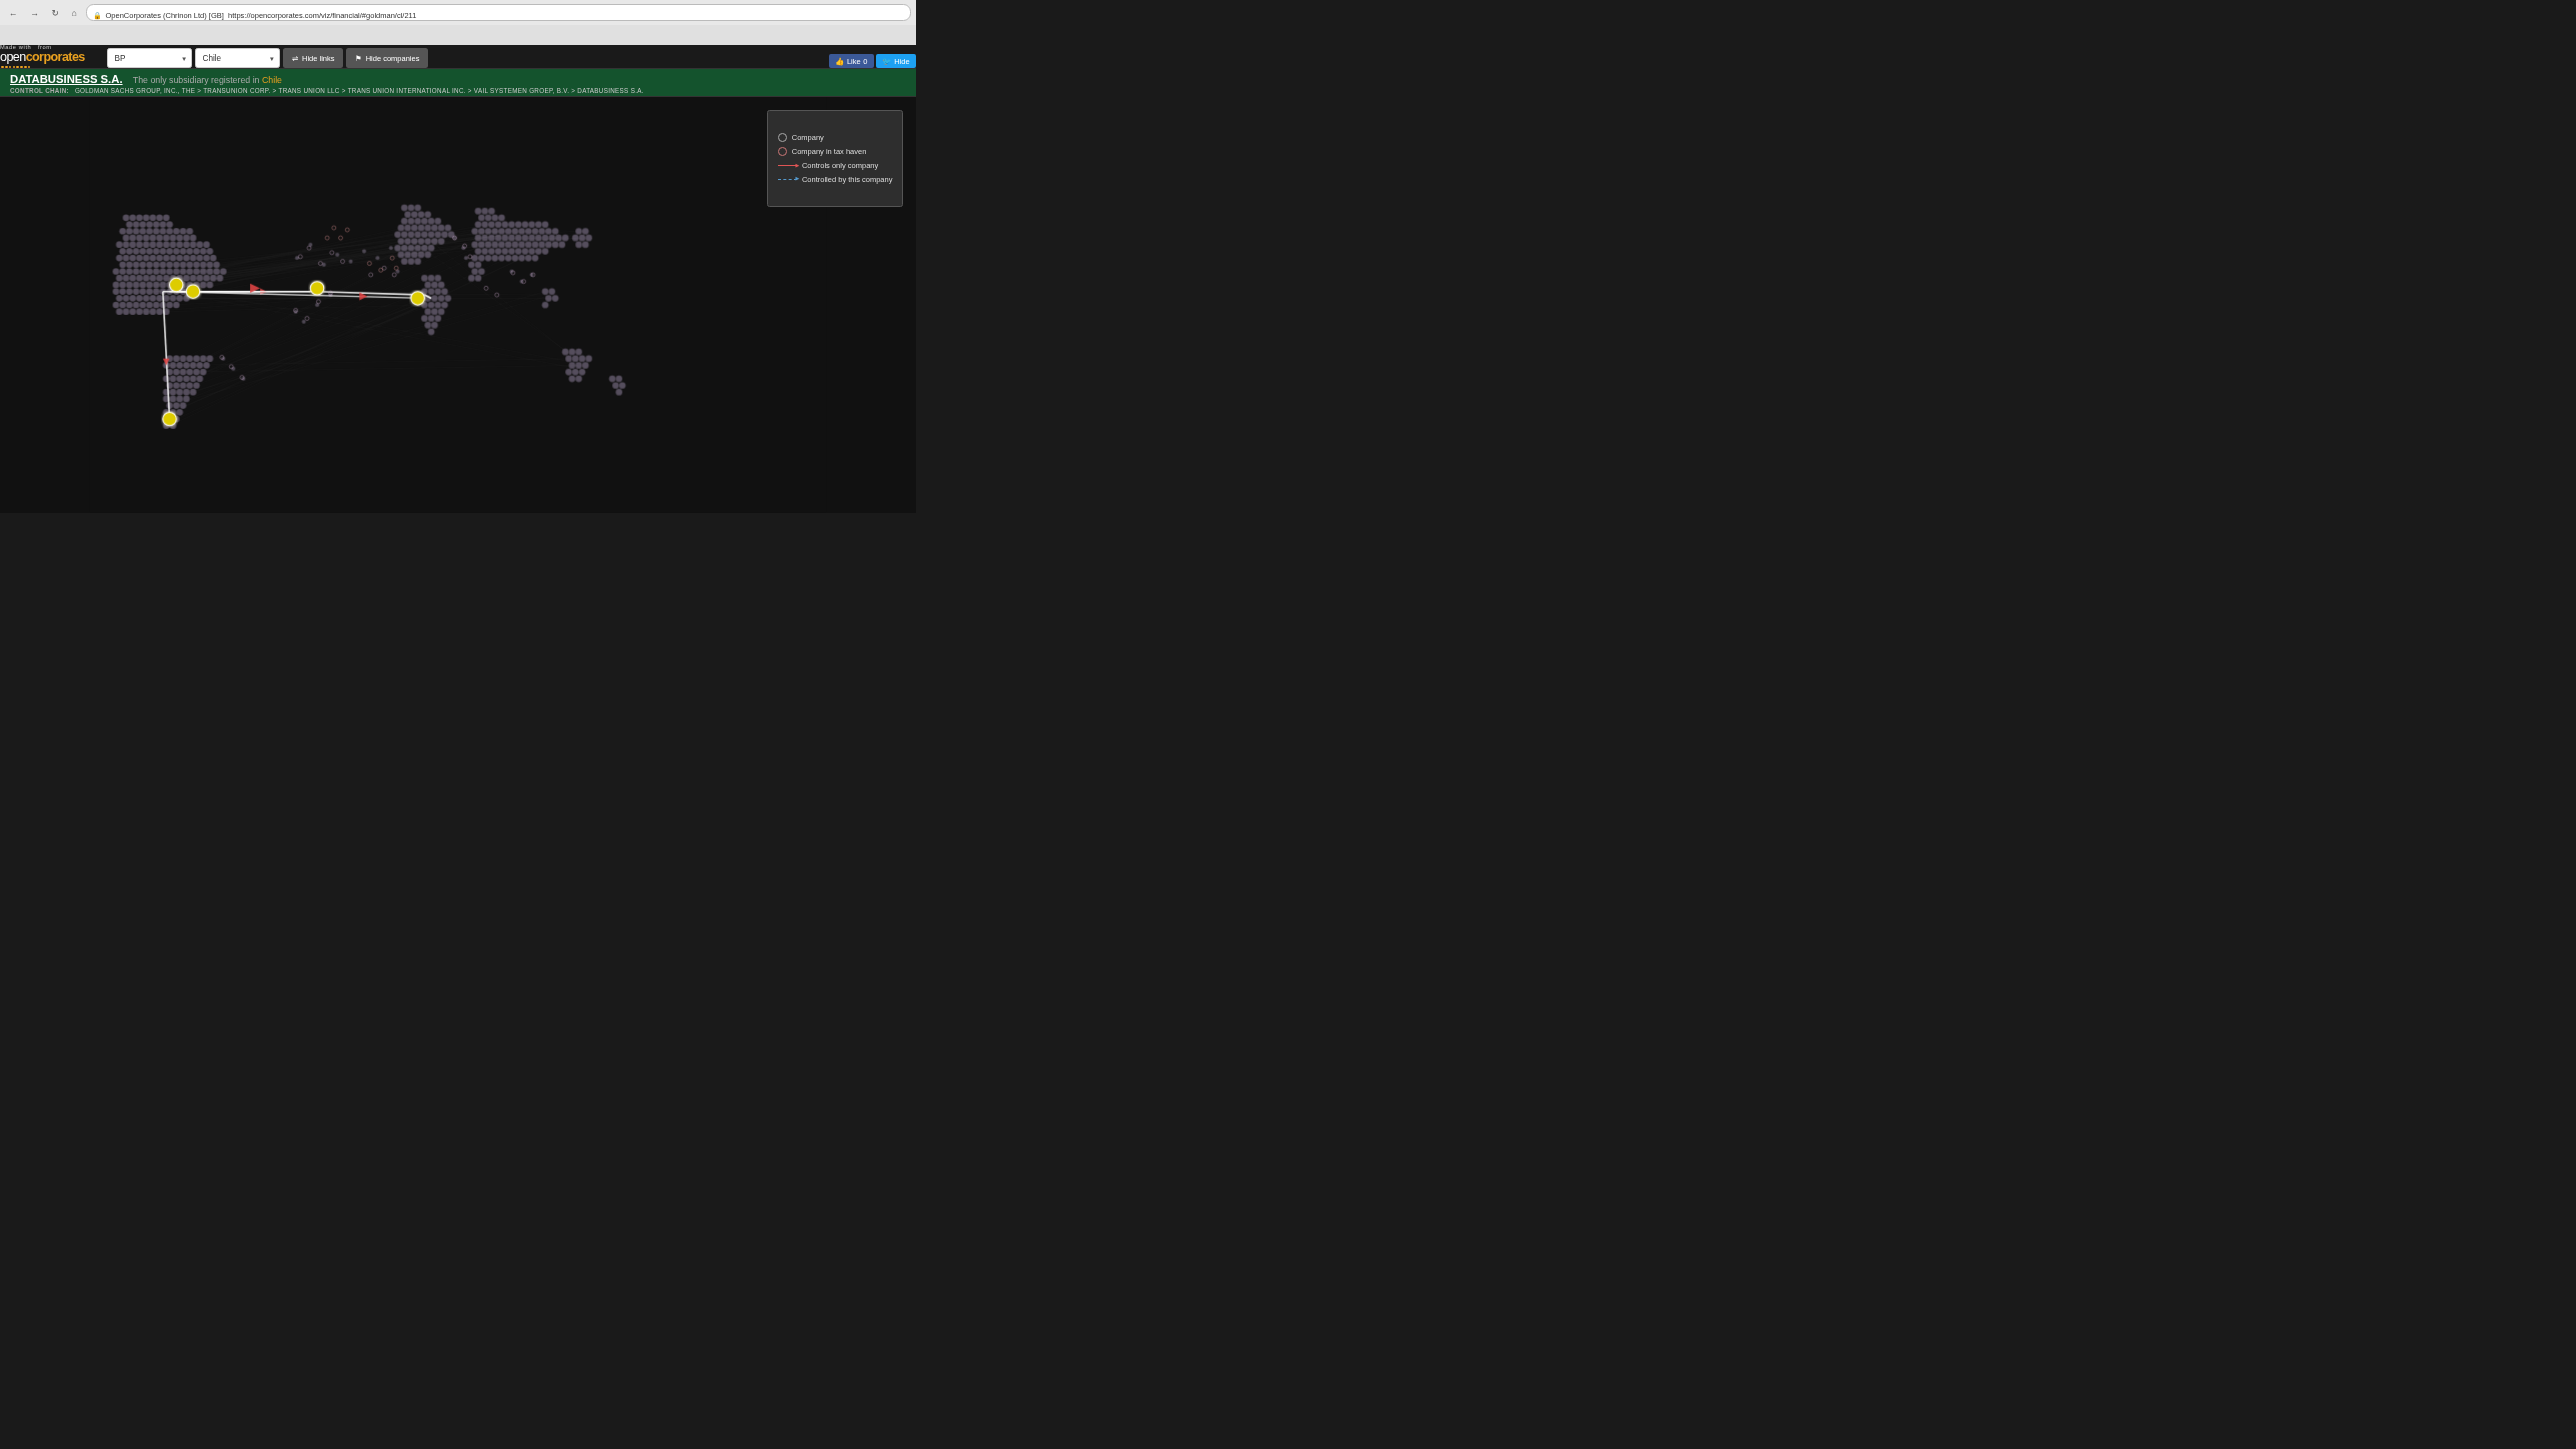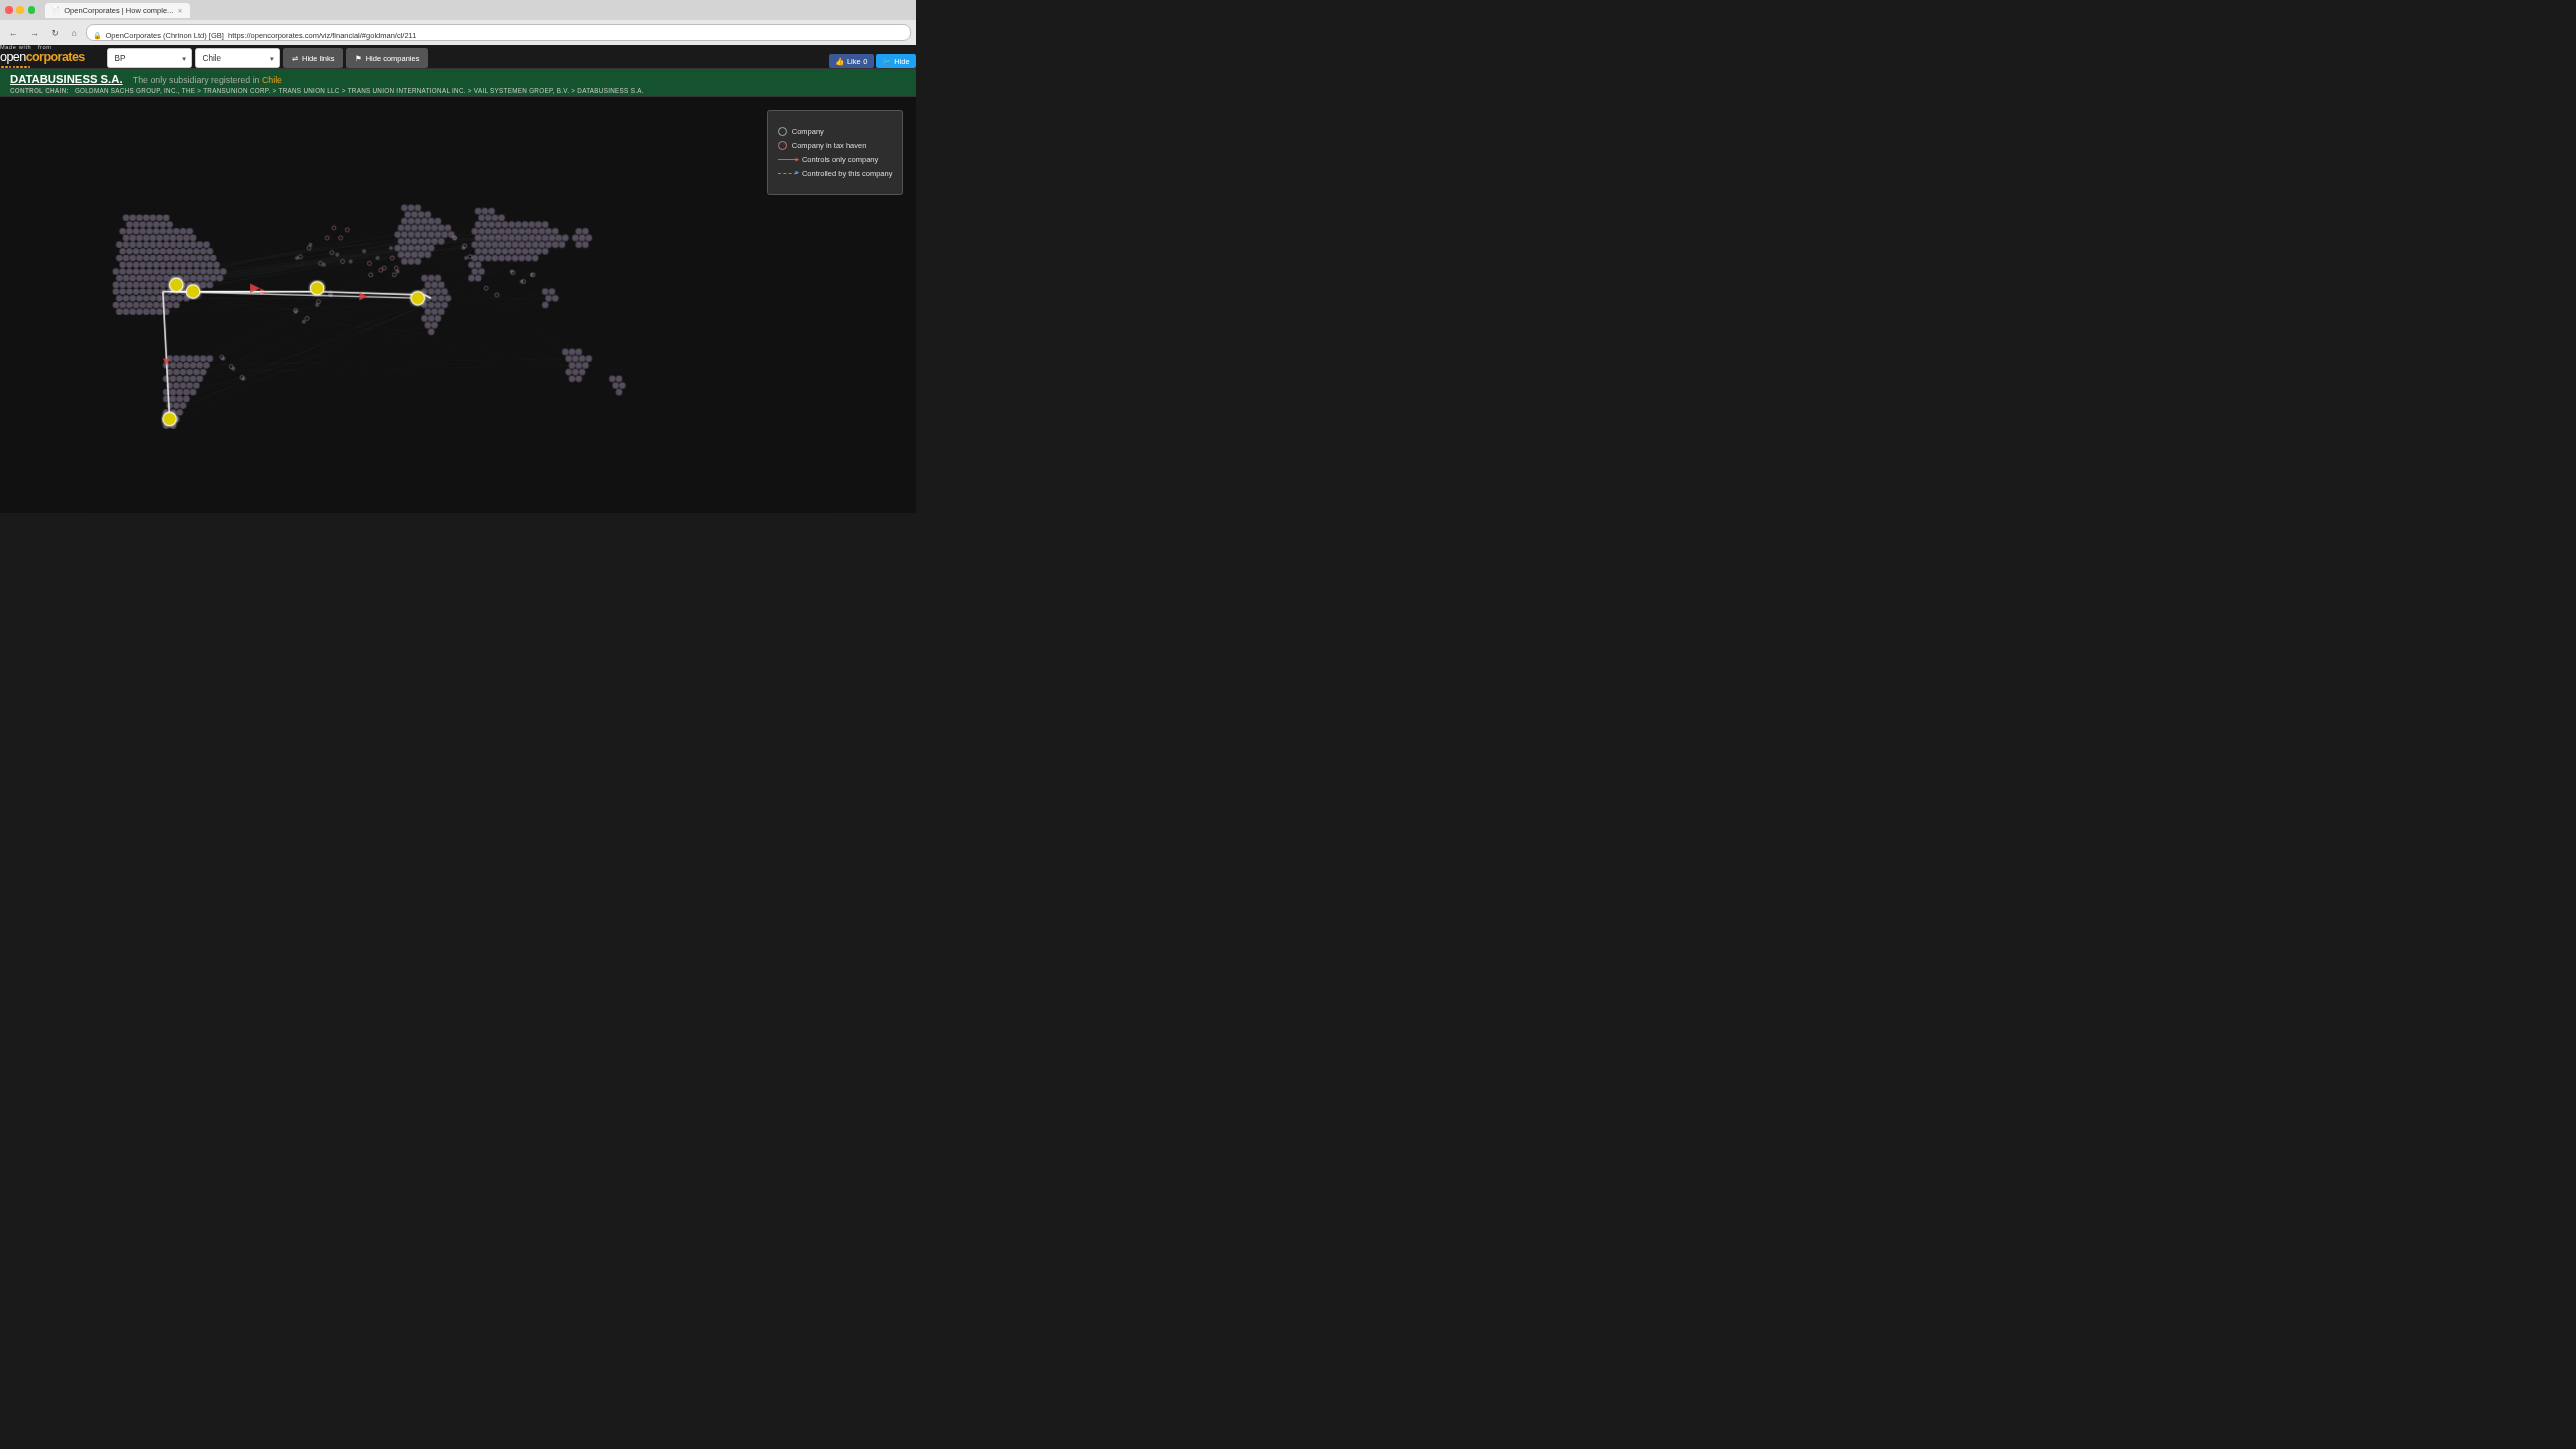--- a/index.html
+++ b/index.html
@@ -203,21 +203,21 @@
     }
 
     
     .legend {
       position: absolute;
       top: 12.6px;
       right: 12.6px;
       background: rgba(50,50,50,0.9);
       border: 0.6px solid #555;
       border-radius: 2.5px;
-      padding: 16px 10px;
+      padding: 22px 10px;
       z-index: 10;
       margin-left: 9px;
     }
     .legend-item {
       display: flex; align-items: center; gap: 5px;
       margin-bottom: 5px; font-size: 7.5px; color: #ddd;
     }
     .legend-item:last-child { margin-bottom: 0; }
     .legend-circle {
       width: 8.8px; height: 8.8px; border-radius: 50%;
@@ -261,32 +261,20 @@
     .page-content {
       display: flex;
       flex-direction: column;
       height: calc(513px - 45px);
     }
   </style>
 </head>
 <body>
 
 <div class="browser-chrome">
-  <div class="title-bar">
-    <div class="window-buttons">
-      <span class="win-btn close"></span>
-      <span class="win-btn min"></span>
-      <span class="win-btn max"></span>
-    </div>
-    <div class="tab">
-      <span class="tab-icon">📄</span>
-      <span>OpenCorporates | How comple...</span>
-      <span class="tab-close">✕</span>
-    </div>
-  </div>
   <div class="nav-bar">
     <button class="nav-btn">←</button>
     <button class="nav-btn">→</button>
     <button class="nav-btn">↻</button>
     <button class="nav-btn">⌂</button>
     <div class="address-bar">
       <span class="lock-icon">🔒</span>
       <span class="address-text">
         <span>OpenCorporates (Chrinon Ltd) [GB]</span>&nbsp;&nbsp;<span>https://opencorporates.com/viz/financial/#goldman/cl/211</span>
       </span>

